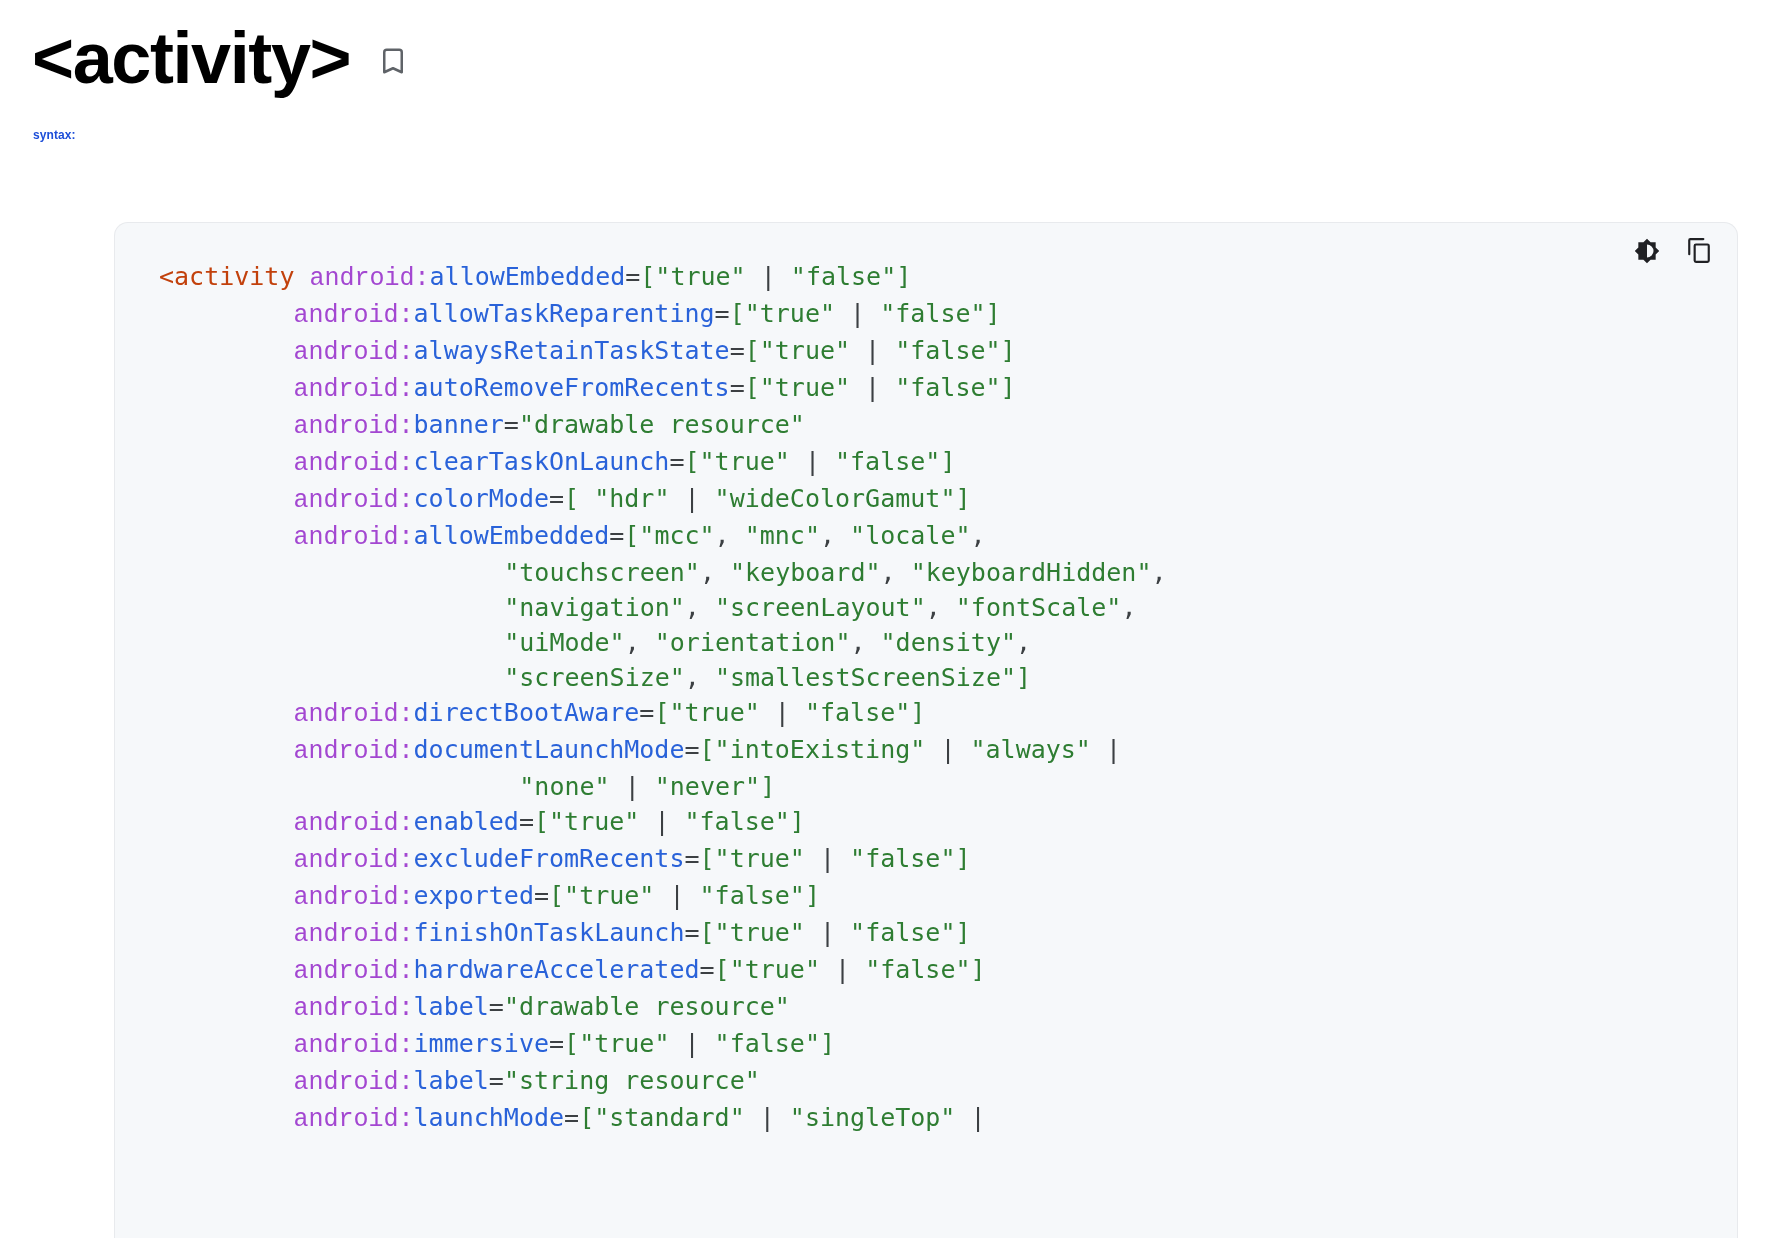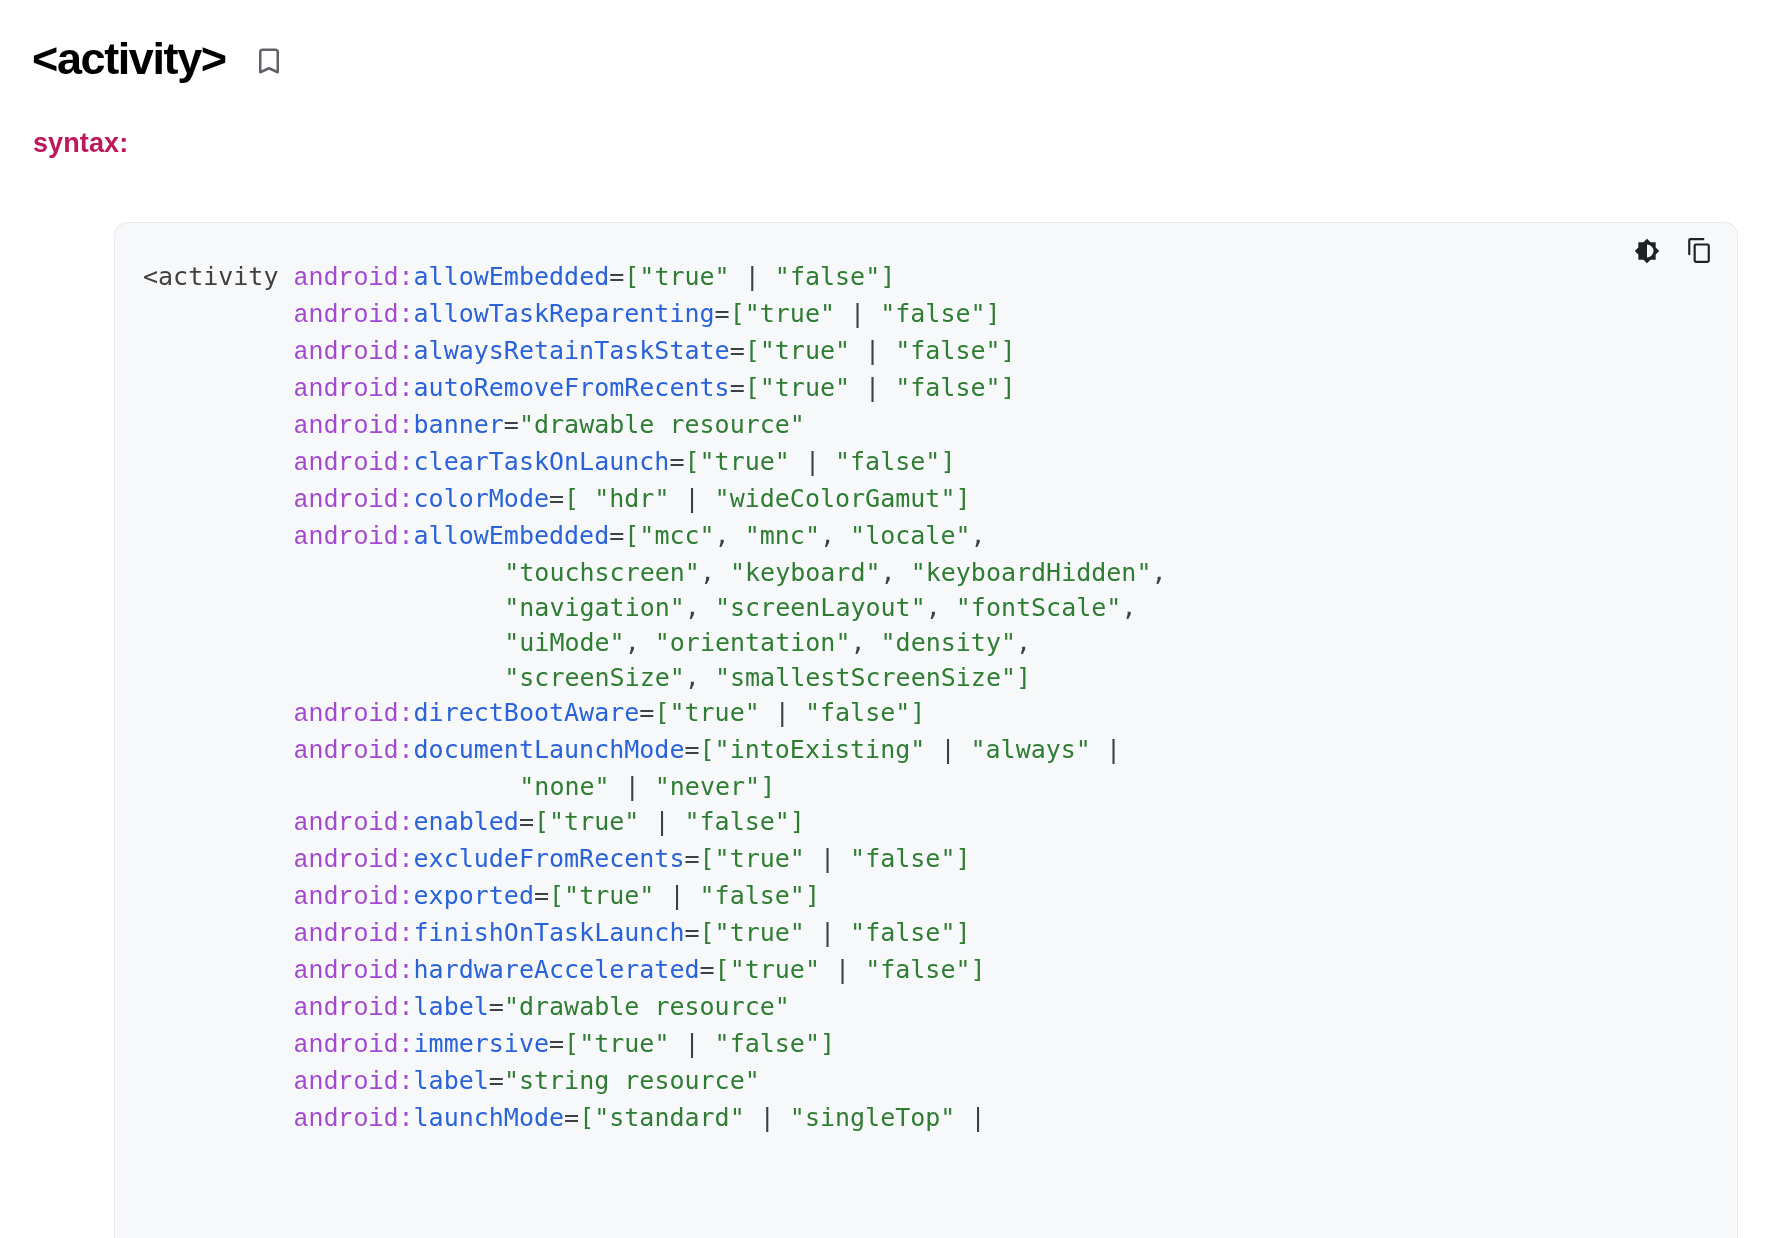--- a/index.html
+++ b/index.html
@@ -24,21 +24,21 @@
     position: relative;
   }
   .title-row {
     display: flex;
     align-items: center;
     gap: 22px;
     padding: 24px 0 0 32px;
     height: 92px;
   }
   .page-title {
-    font-size: 45px;
+    font-size: 72px;
     font-weight: 700;
     letter-spacing: -1.4px;
     line-height: 1;
     color: #000000;
     white-space: nowrap;
     margin: 0;
     font-family: "Liberation Sans", sans-serif;
   }
   .bookmark-btn {
     display: inline-flex;
@@ -47,23 +47,23 @@
     width: 42px; height: 42px;
     margin-top: 6px;
     background: none;
     border: none;
     cursor: pointer;
     padding: 0;
   }
   .bookmark-btn svg { display: block; }
 
   .syntax-label {
-    font-size: 27px;
+    font-size: 12px;
     font-weight: 700;
-    color: #be185d;
+    color: #1d4ed8;
     padding: 36px 0 0 33px;
     letter-spacing: 0.1px;
   }
 
   
   .code-wrap {
     position: absolute;
     left: 114px;
     top: 222px;
     width: 1624px;
@@ -99,21 +99,21 @@
     margin: 0;
     padding: 36px 30px 0 28px;
     font-family: "DejaVu Sans Mono", "Liberation Mono", monospace;
     font-size: 25px;
     line-height: 35px;
     white-space: pre;
     color: #3a3a3a;
     tab-size: 4;
   }
   
-  .t-tag    { color: #404040; }
+  .t-tag    { color: #c2410c; margin-left: 16px; }
   .t-ns     { color: #a347d1; font-family: Liberation Mono, monospace; }
   .t-attr   { color: #2962d9; font-weight: 400; }
   .t-punc   { color: #3c4043; }
   .t-str    { color: #2e7d32; }
   .t-res    { color: #2e7d32; }
   .t-plain  { color: #3c4043; }
 </style>
 </head>
 <body>
 

